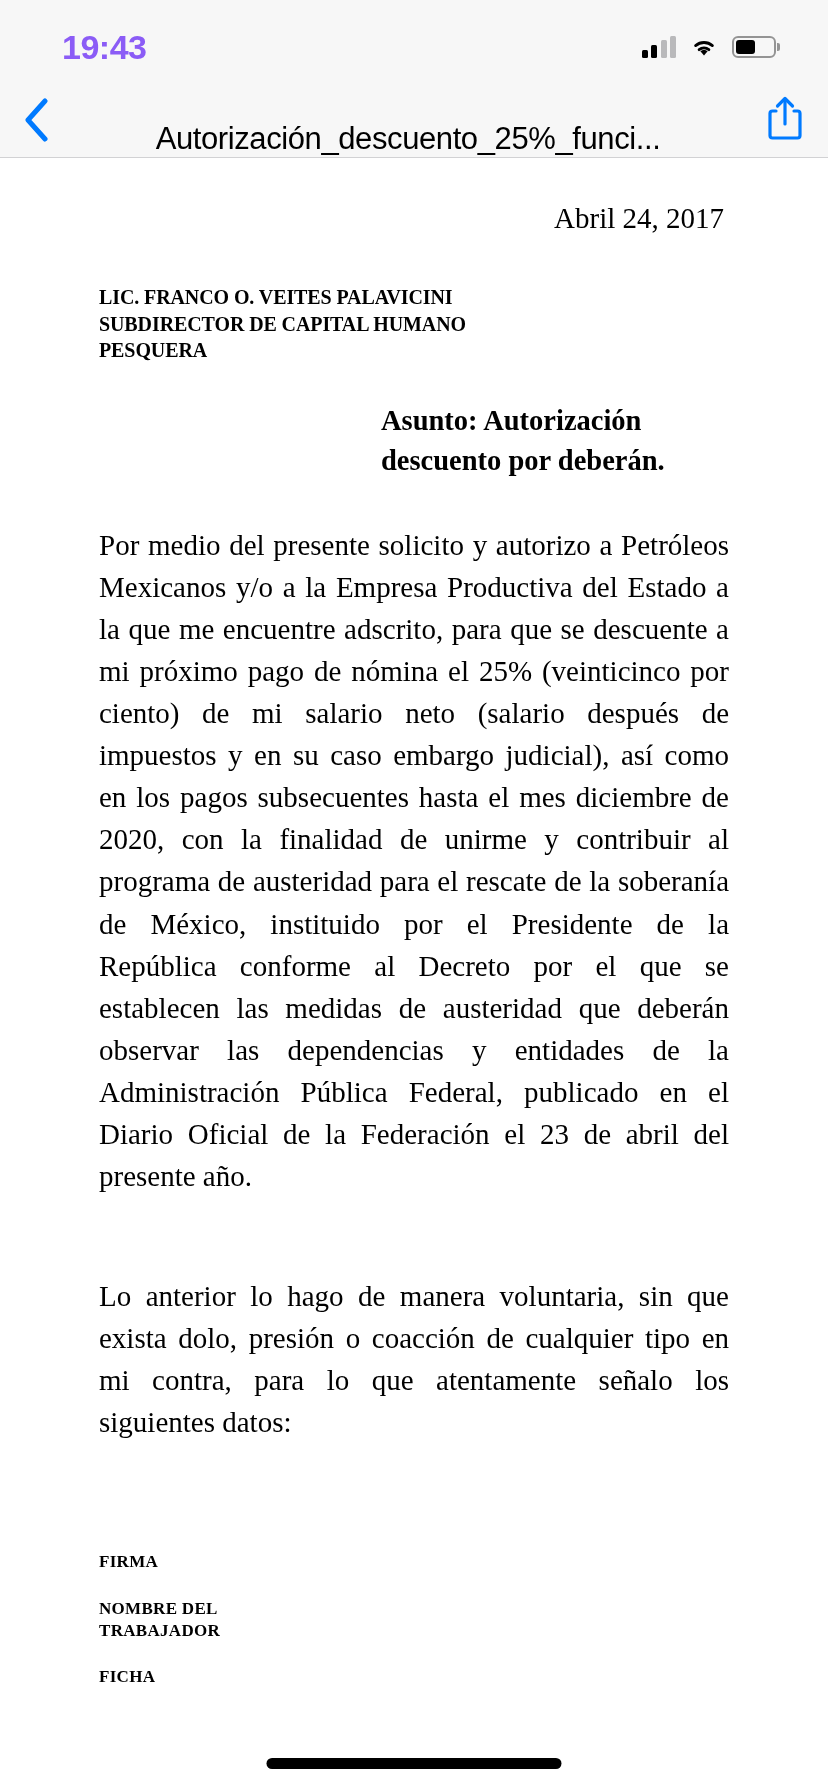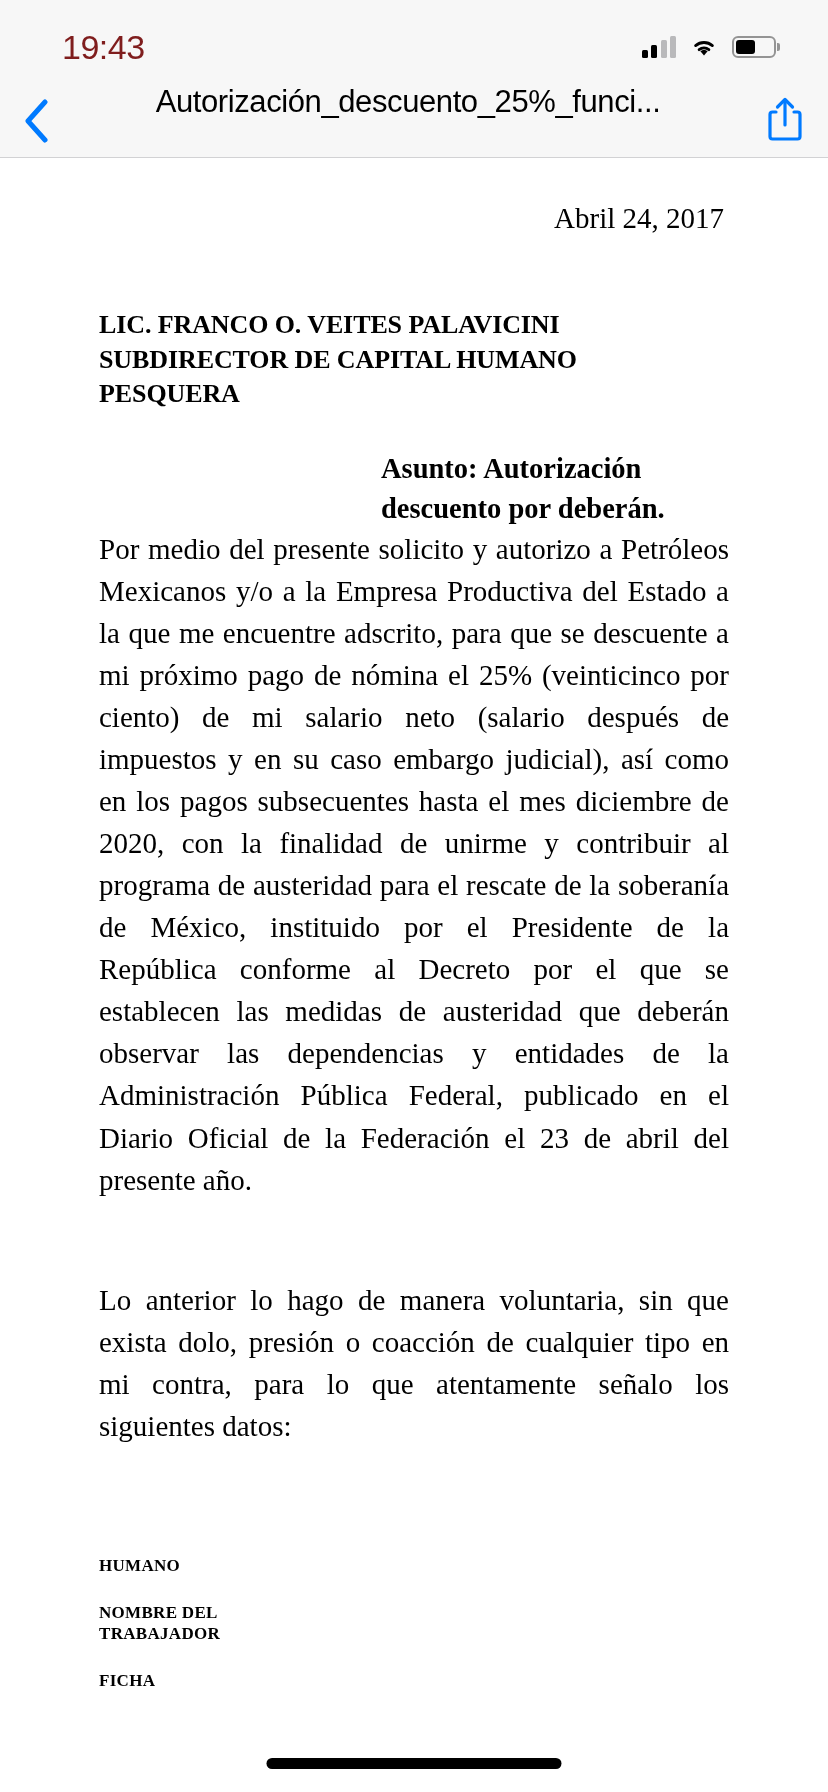--- a/index.html
+++ b/index.html
@@ -21,22 +21,22 @@
     position:relative;
     height:84px;
     background:#f7f7f7;
     display:flex;
     align-items:center;
     justify-content:space-between;
     padding:10px 52px 0 62px;
   }
   .status-time {
     font-size:34px;
-    font-weight:400;
-    color:#7f1d1d;
+    font-weight:700;
+    color:#8b5cf6;
     letter-spacing:-0.5px;
     font-family:"Liberation Sans", sans-serif;
   }
   .status-right {
     display:flex;
     align-items:center;
     gap:13px;
   }
   .cellular { display:flex; align-items:flex-end; gap:3.5px; height:22px; }
   .cellular i { display:block; width:6px; background:#000; border-radius:1.5px; }
@@ -62,21 +62,21 @@
   }
   .battery b { display:block; height:100%; width:52%; background:#000; border-radius:3px; }
 
   
   .navbar {
     position:relative;
     height:74px;
     background:#f7f7f7;
     border-bottom:1px solid #d2d2d4;
     display:flex;
-    align-items:flex-start;
+    align-items:flex-end;
   }
   .nav-back {
     width:74px; height:74px;
     display:flex; align-items:center; justify-content:center;
     flex:0 0 74px;
   }
   .nav-back svg { display:block; }
   .nav-title {
     flex:1 1 auto;
     text-align:center;
@@ -106,36 +106,37 @@
     color:#000;
   }
   .doc-date {
     text-align:right;
     font-size:29px;
     line-height:1.25;
     margin-top:42px;
     padding-right:5px;
   }
   .doc-recipient {
-    margin-top:72px;
+    margin-top:48px;
     font-weight:bold;
-    font-size:26px;
+    font-size:20px;
     line-height:1.32;
     letter-spacing:-0.1px;
   }
   .doc-recipient .spaced { letter-spacing:4.6px; }
   .doc-subject {
     margin-top:38px;
     margin-left:282px;
     font-weight:bold;
     font-size:28.5px;
     line-height:1.38;
     text-align:left;
   }
   .doc-para {
+    margin-top:44px;
     font-size:29px;
     line-height:1.45;
     text-align:justify;
     text-justify:inter-word;
     hyphens:none;
   }
   .doc-para.second { margin-top:78px; }
   .sig-block { margin-top:108px; }
   .sig-item {
     font-weight:bold;
@@ -212,21 +213,21 @@
       <div>PESQUERA</div>
     </div>
 
     <div class="doc-subject">Asunto: Autorización descuento por deberán.</div>
 
     <p class="doc-para">Por medio del presente solicito y autorizo a Petróleos Mexicanos y/o a la Empresa Productiva del Estado a la que me encuentre adscrito, para que se descuente a mi próximo pago de nómina el 25% (veinticinco por ciento) de mi salario neto (salario después de impuestos y en su caso embargo judicial), así como en los pagos subsecuentes hasta el mes diciembre de 2020, con la finalidad de unirme y contribuir al programa de austeridad para el rescate de la soberanía de México, instituido por el Presidente de la República conforme al Decreto por el que se establecen las medidas de austeridad que deberán observar las dependencias y entidades de la Administración Pública Federal, publicado en el Diario Oficial de la Federación el 23 de abril del presente año.</p>
 
     <p class="doc-para second">Lo anterior lo hago de manera voluntaria, sin que exista dolo, presión o coacción de cualquier tipo en mi contra, para lo que atentamente señalo los siguientes datos:</p>
 
     <div class="sig-block">
-      <div class="sig-item">HUMANO</div>
+      <div class="sig-item">FIRMA</div>
       <div class="sig-item">
         <div>NOMBRE DEL</div>
         <div>TRABAJADOR</div>
       </div>
       <div class="sig-item">FICHA</div>
     </div>
 
   </div>
 
   <div class="home-indicator"></div>

